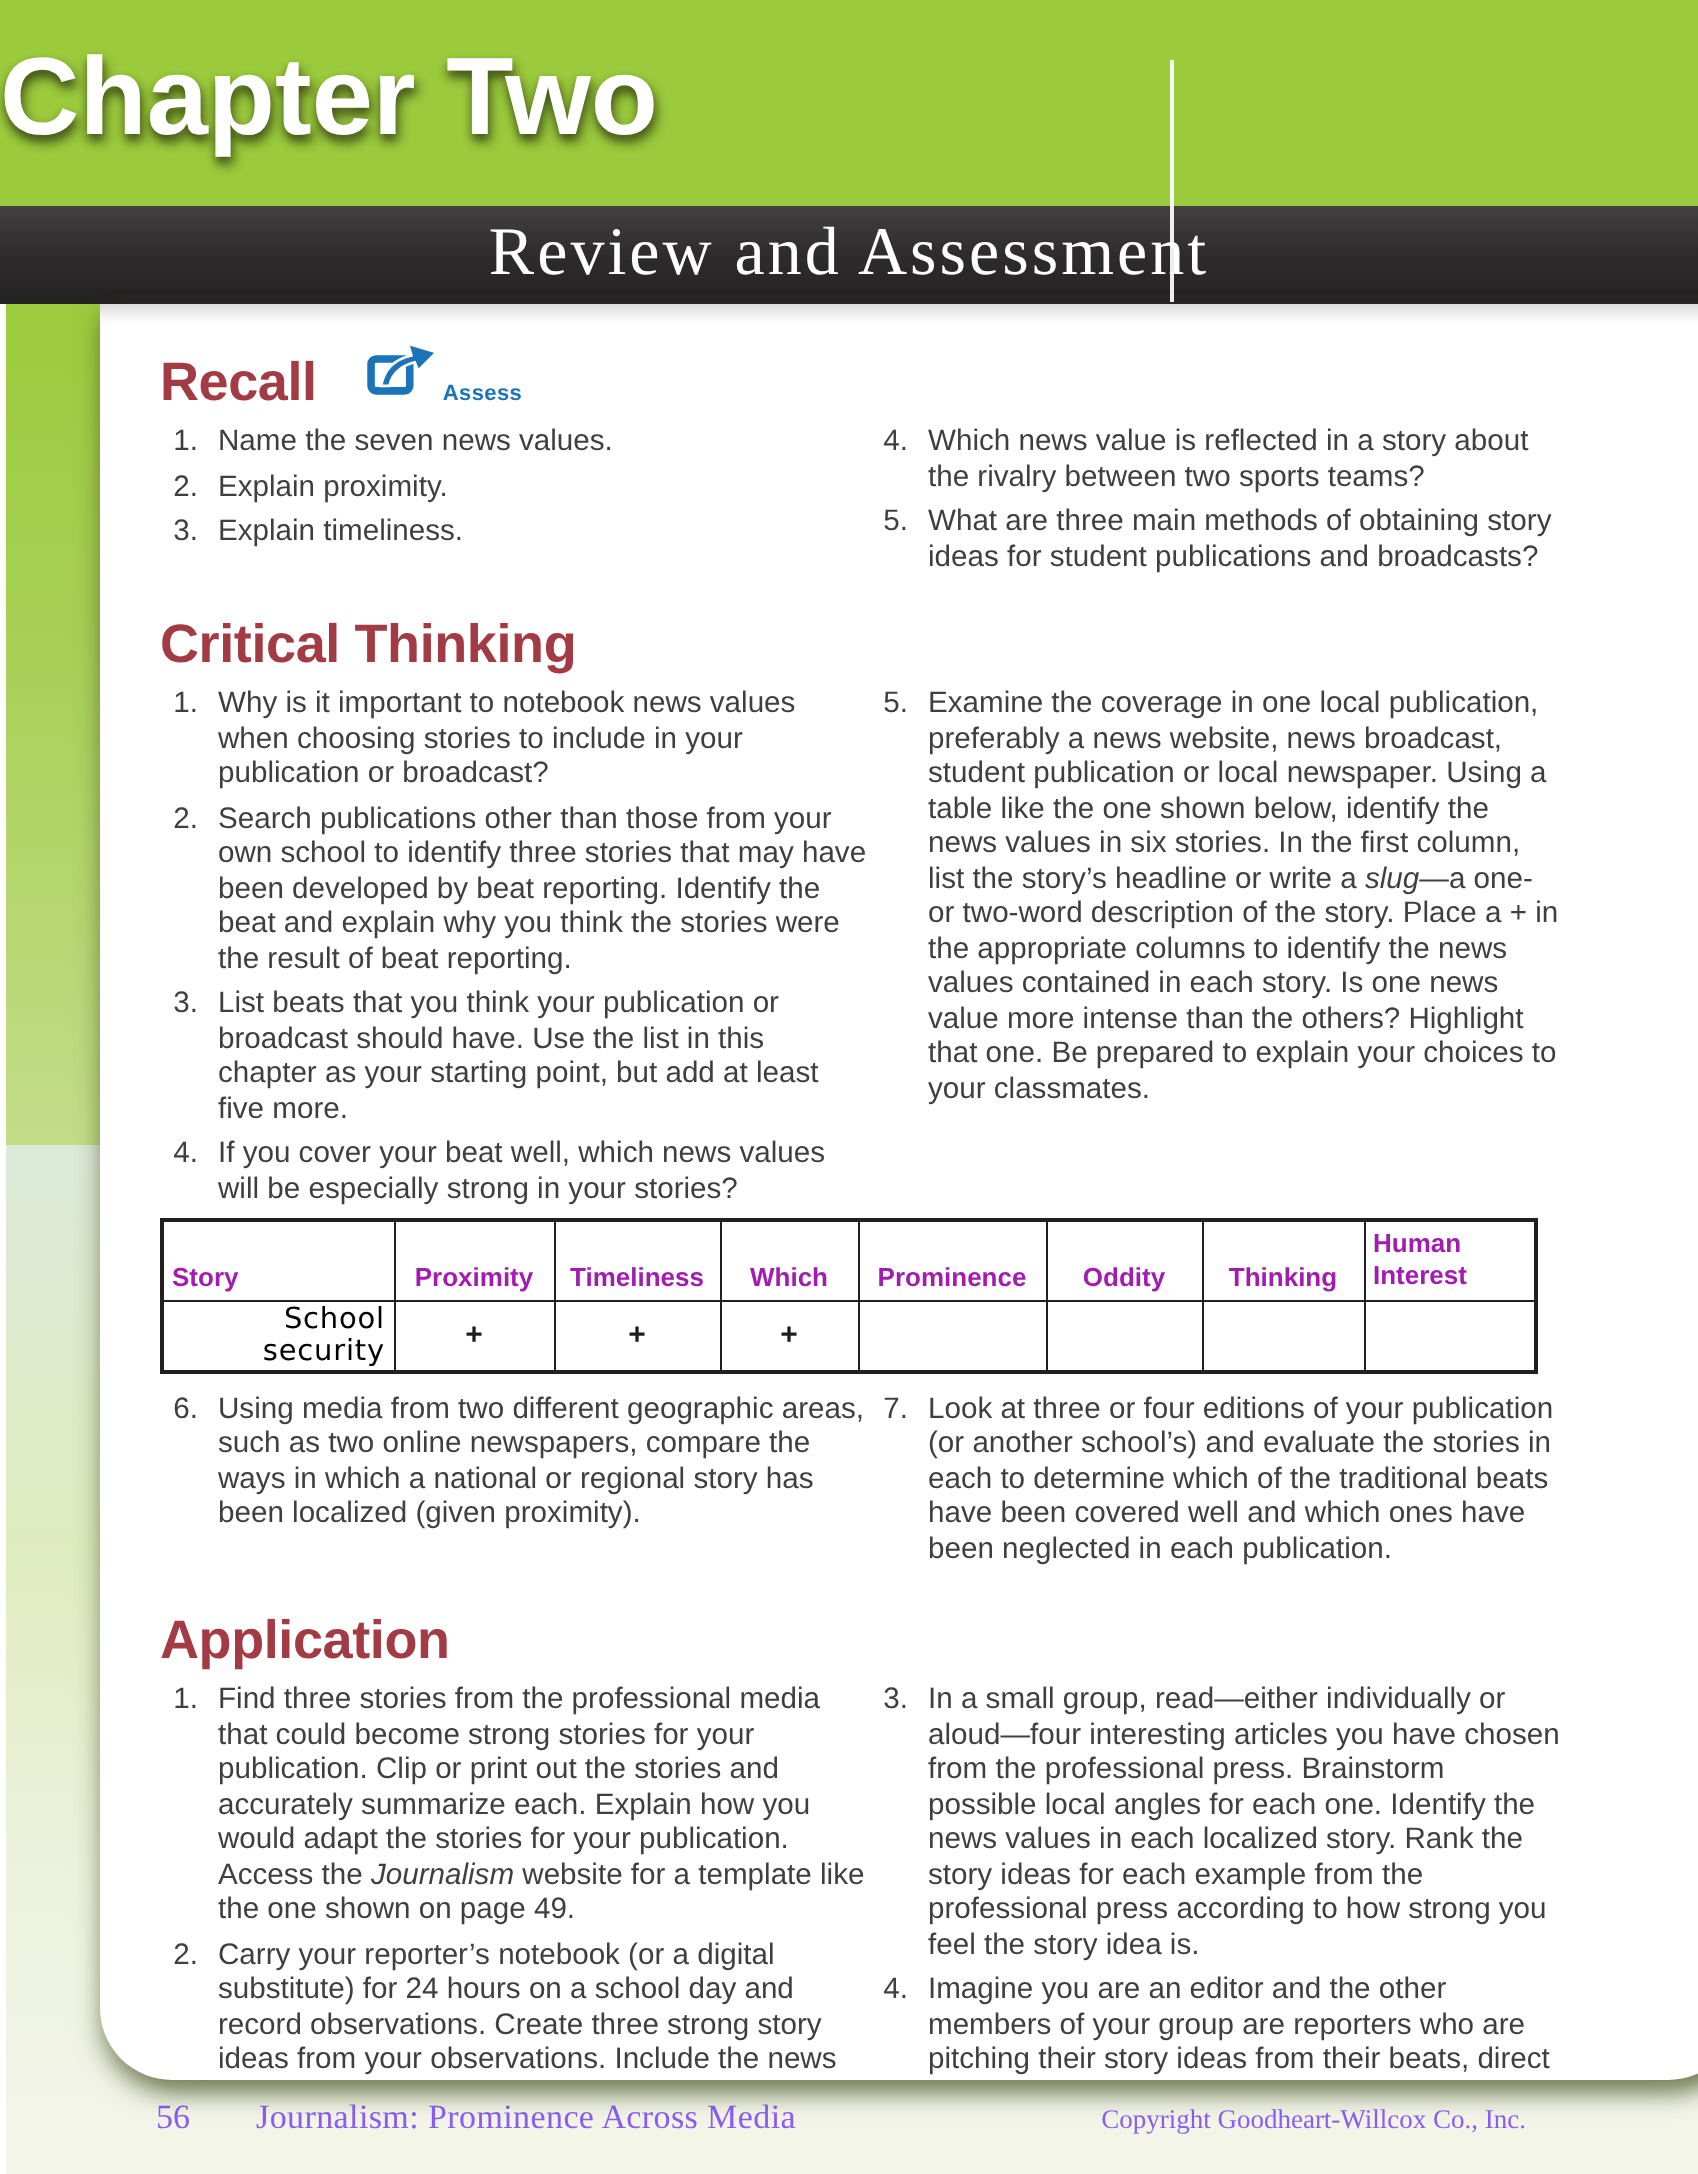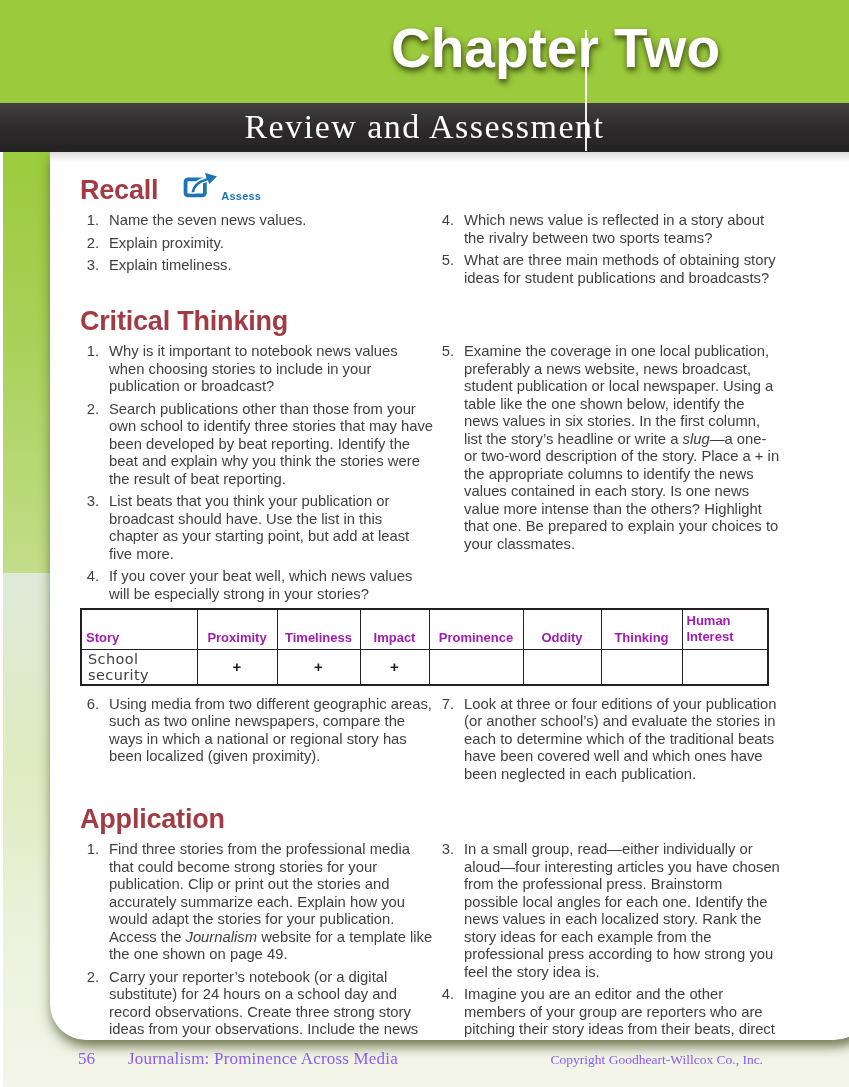--- a/index.html
+++ b/index.html
@@ -4,21 +4,21 @@
 <style>
   * { margin:0; padding:0; box-sizing:border-box; }
   html,body { background:#ffffff; }
   body { font-family:"Liberation Sans", sans-serif; }
 
   .page { position:relative; width:849px; height:1087px; background:#fff; overflow:hidden; }
 
   
   .green-band { position:absolute; left:0; top:0; width:849px; height:103px; background:#9bca3c; }
   .chapter-title {
-    position:absolute; left:0; top:16px; width:720px; text-align:right;
+    position:absolute; left:0; top:16px; width:720px; text-align:left;
     font-size:55px; font-weight:bold; color:#ffffff; letter-spacing:0px;
     text-shadow:0 3px 5px rgba(25,30,10,.55), 2px 4px 6px rgba(25,30,10,.35);
   }
   .header-line { position:absolute; left:585px; top:30px; width:2px; height:121px; background:rgba(255,255,255,.92); z-index:6; }
 
   .black-bar {
     position:absolute; left:0; top:103px; width:849px; height:49px;
     background:linear-gradient(180deg,#434041 0%, #2e2b2c 50%, #252223 100%);
     display:flex; align-items:center; justify-content:center; z-index:3;
   }
@@ -75,21 +75,21 @@
   .nv-table th, .nv-table td { border:1.5px solid #231f20; }
   .nv-table { border:2px solid #231f20; }
   .nv-table th {
     height:40px; vertical-align:bottom; text-align:center;
     font-size:13px; font-weight:bold; color:#a21caf; padding:2px 4px 4px;
   }
   .nv-table th.story-h, .nv-table th.hi-h { text-align:left; }
   .nv-table th.hi-h { line-height:16px; }
   .nv-table td { height:23px; font-size:15px; text-align:center; font-weight:bold; color:#1e1b1c; padding:1px 4px; }
   .nv-table td.story-cell {
-    text-align:left; font-weight:normal; color:#404040;
+    text-align:right; font-weight:normal; color:#000000;
     font-family:"DejaVu Sans", sans-serif; font-size:14.5px; letter-spacing:.4px; padding-left:6px;
   }
   .table-row-block { margin-bottom:10px; }
 
   
   .footer {
     position:absolute; left:0; top:1049px; width:849px;
     display:flex; align-items:baseline;
     font-family:"Liberation Serif", serif; color:#8b5cf6;
   }
@@ -196,21 +196,21 @@
             <col style="width:94px">
               <col style="width:78px">
               <col style="width:81px">
               <col style="width:86px">
           </colgroup>
           <tbody>
               <tr>
             <th class="story-h">Story</th>
             <th>Proximity</th>
             <th>Timeliness</th>
-            <th>Impact</th>
+            <th>Which</th>
             <th>Prominence</th>
             <th>Oddity</th>
             <th>Thinking</th>
             <th class="hi-h">Human Interest</th>
           </tr>
           <tr>
             <td class="story-cell">School security</td>
             <td>+</td>
             <td>+</td>
             <td>+</td>

